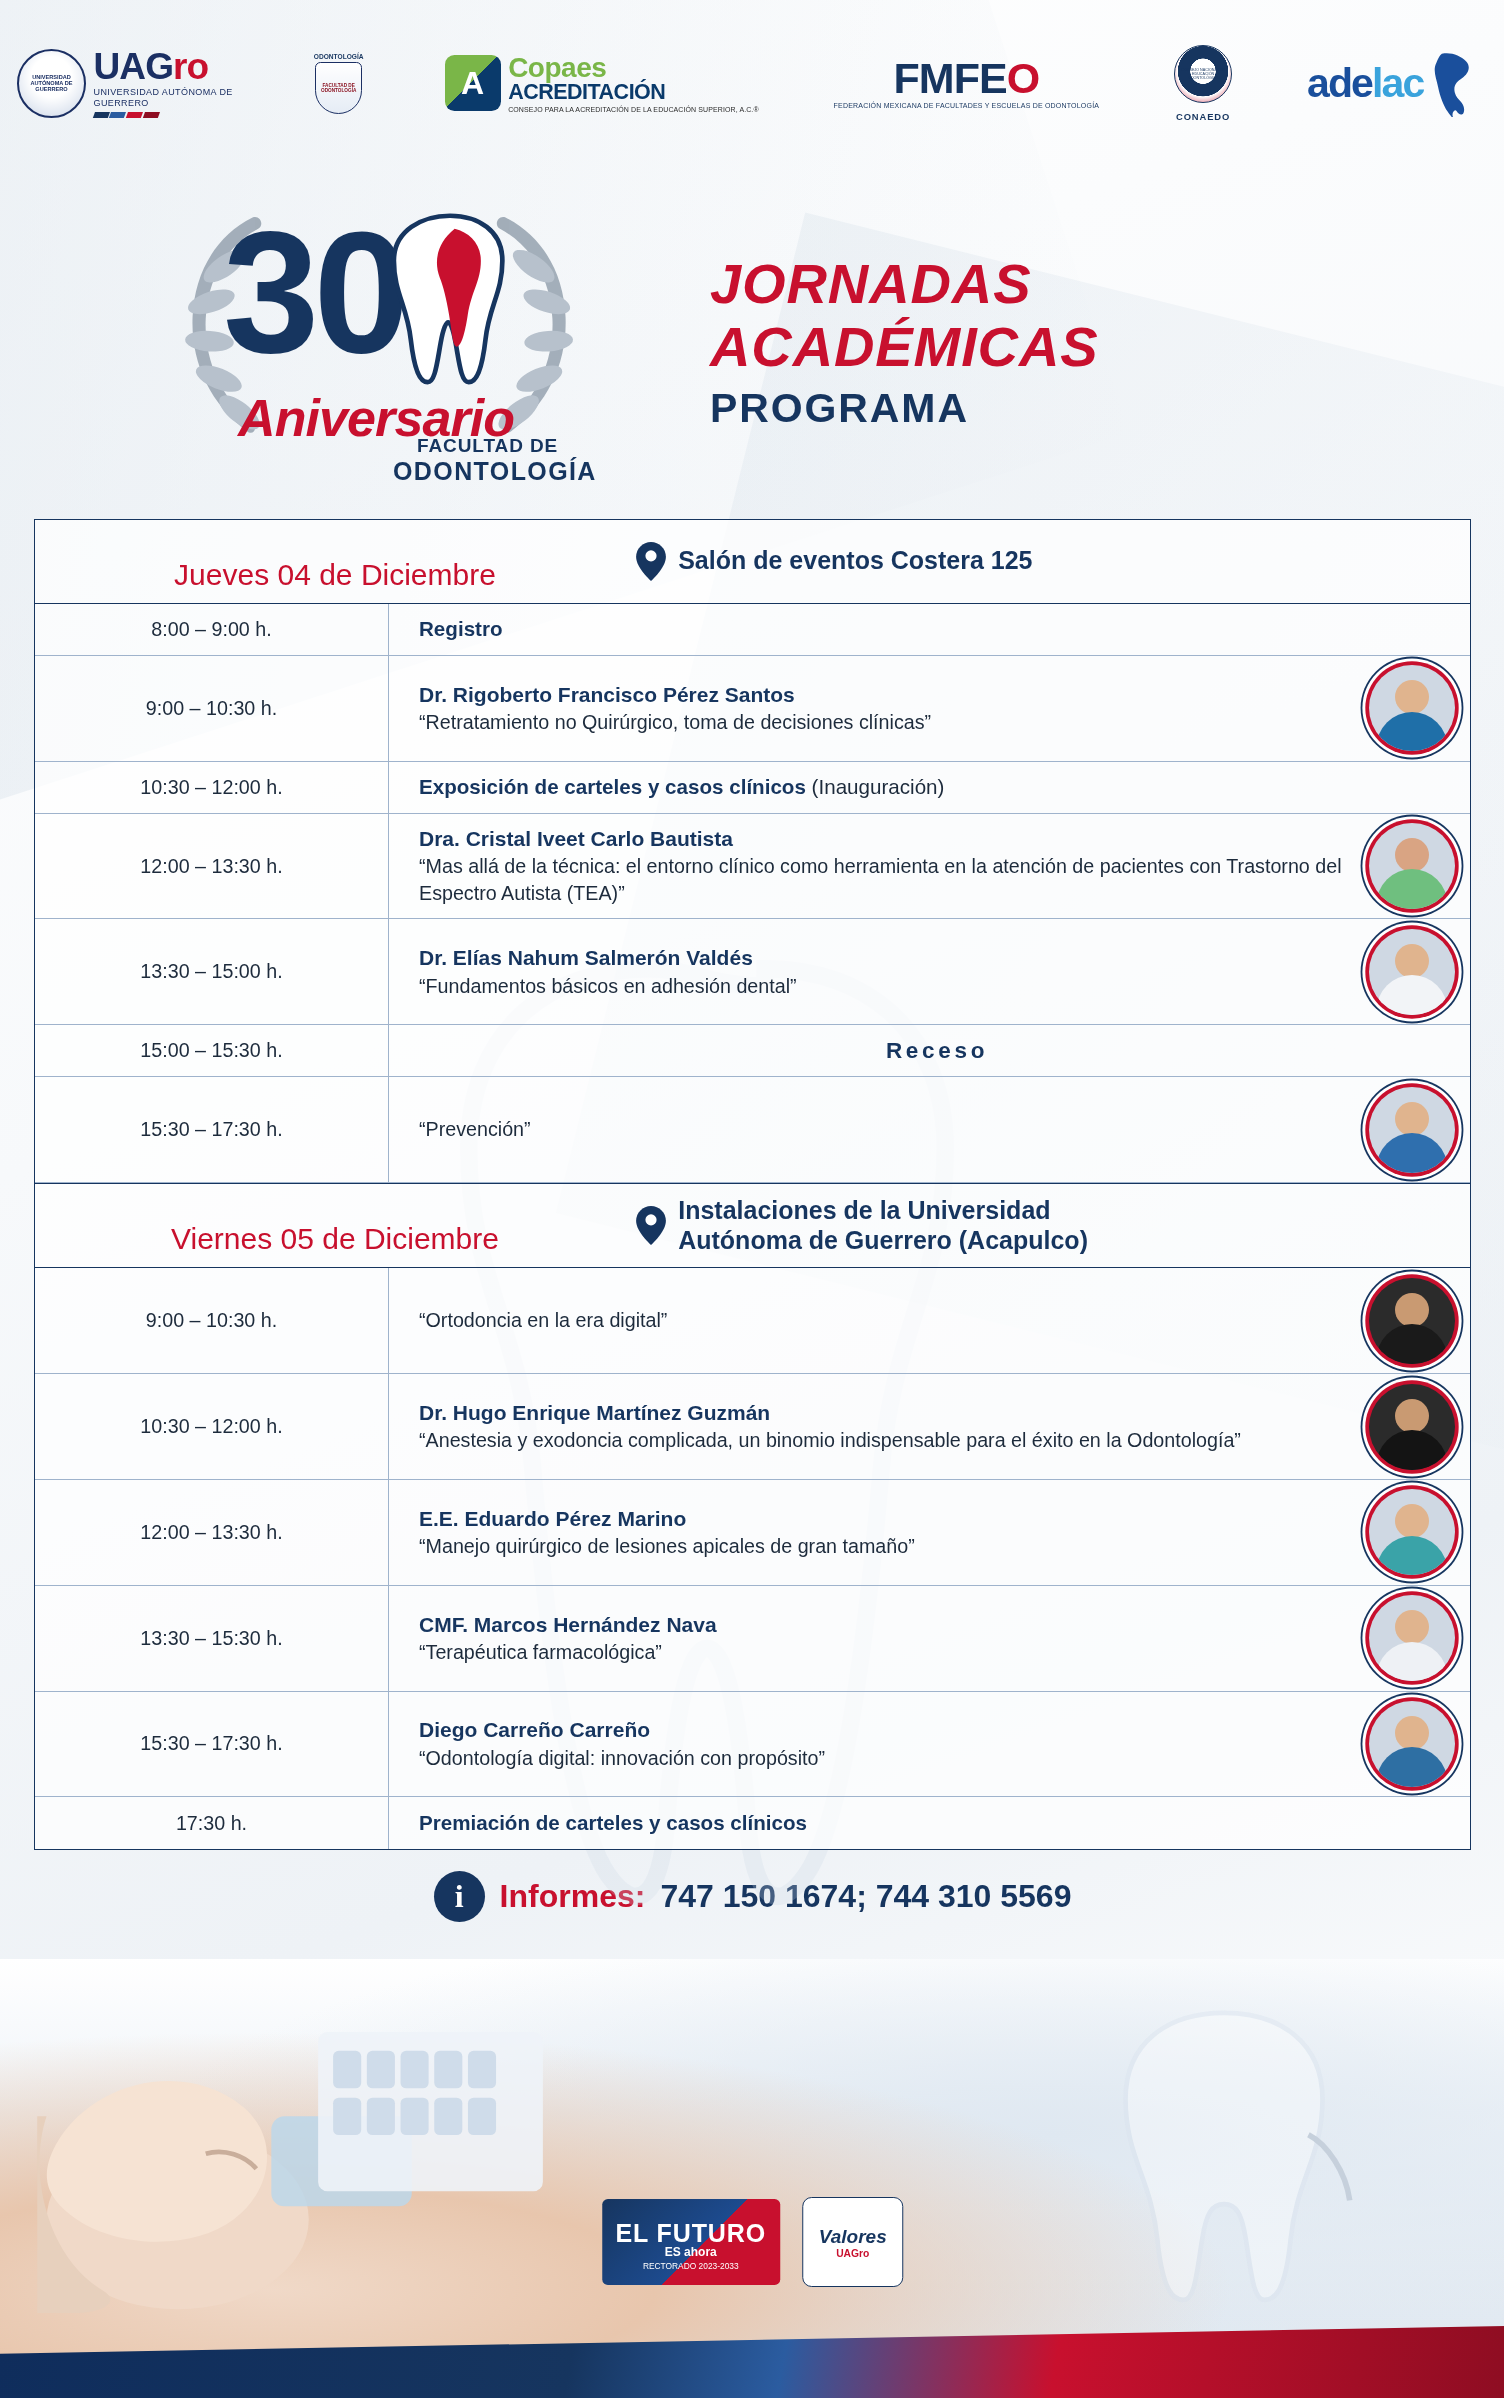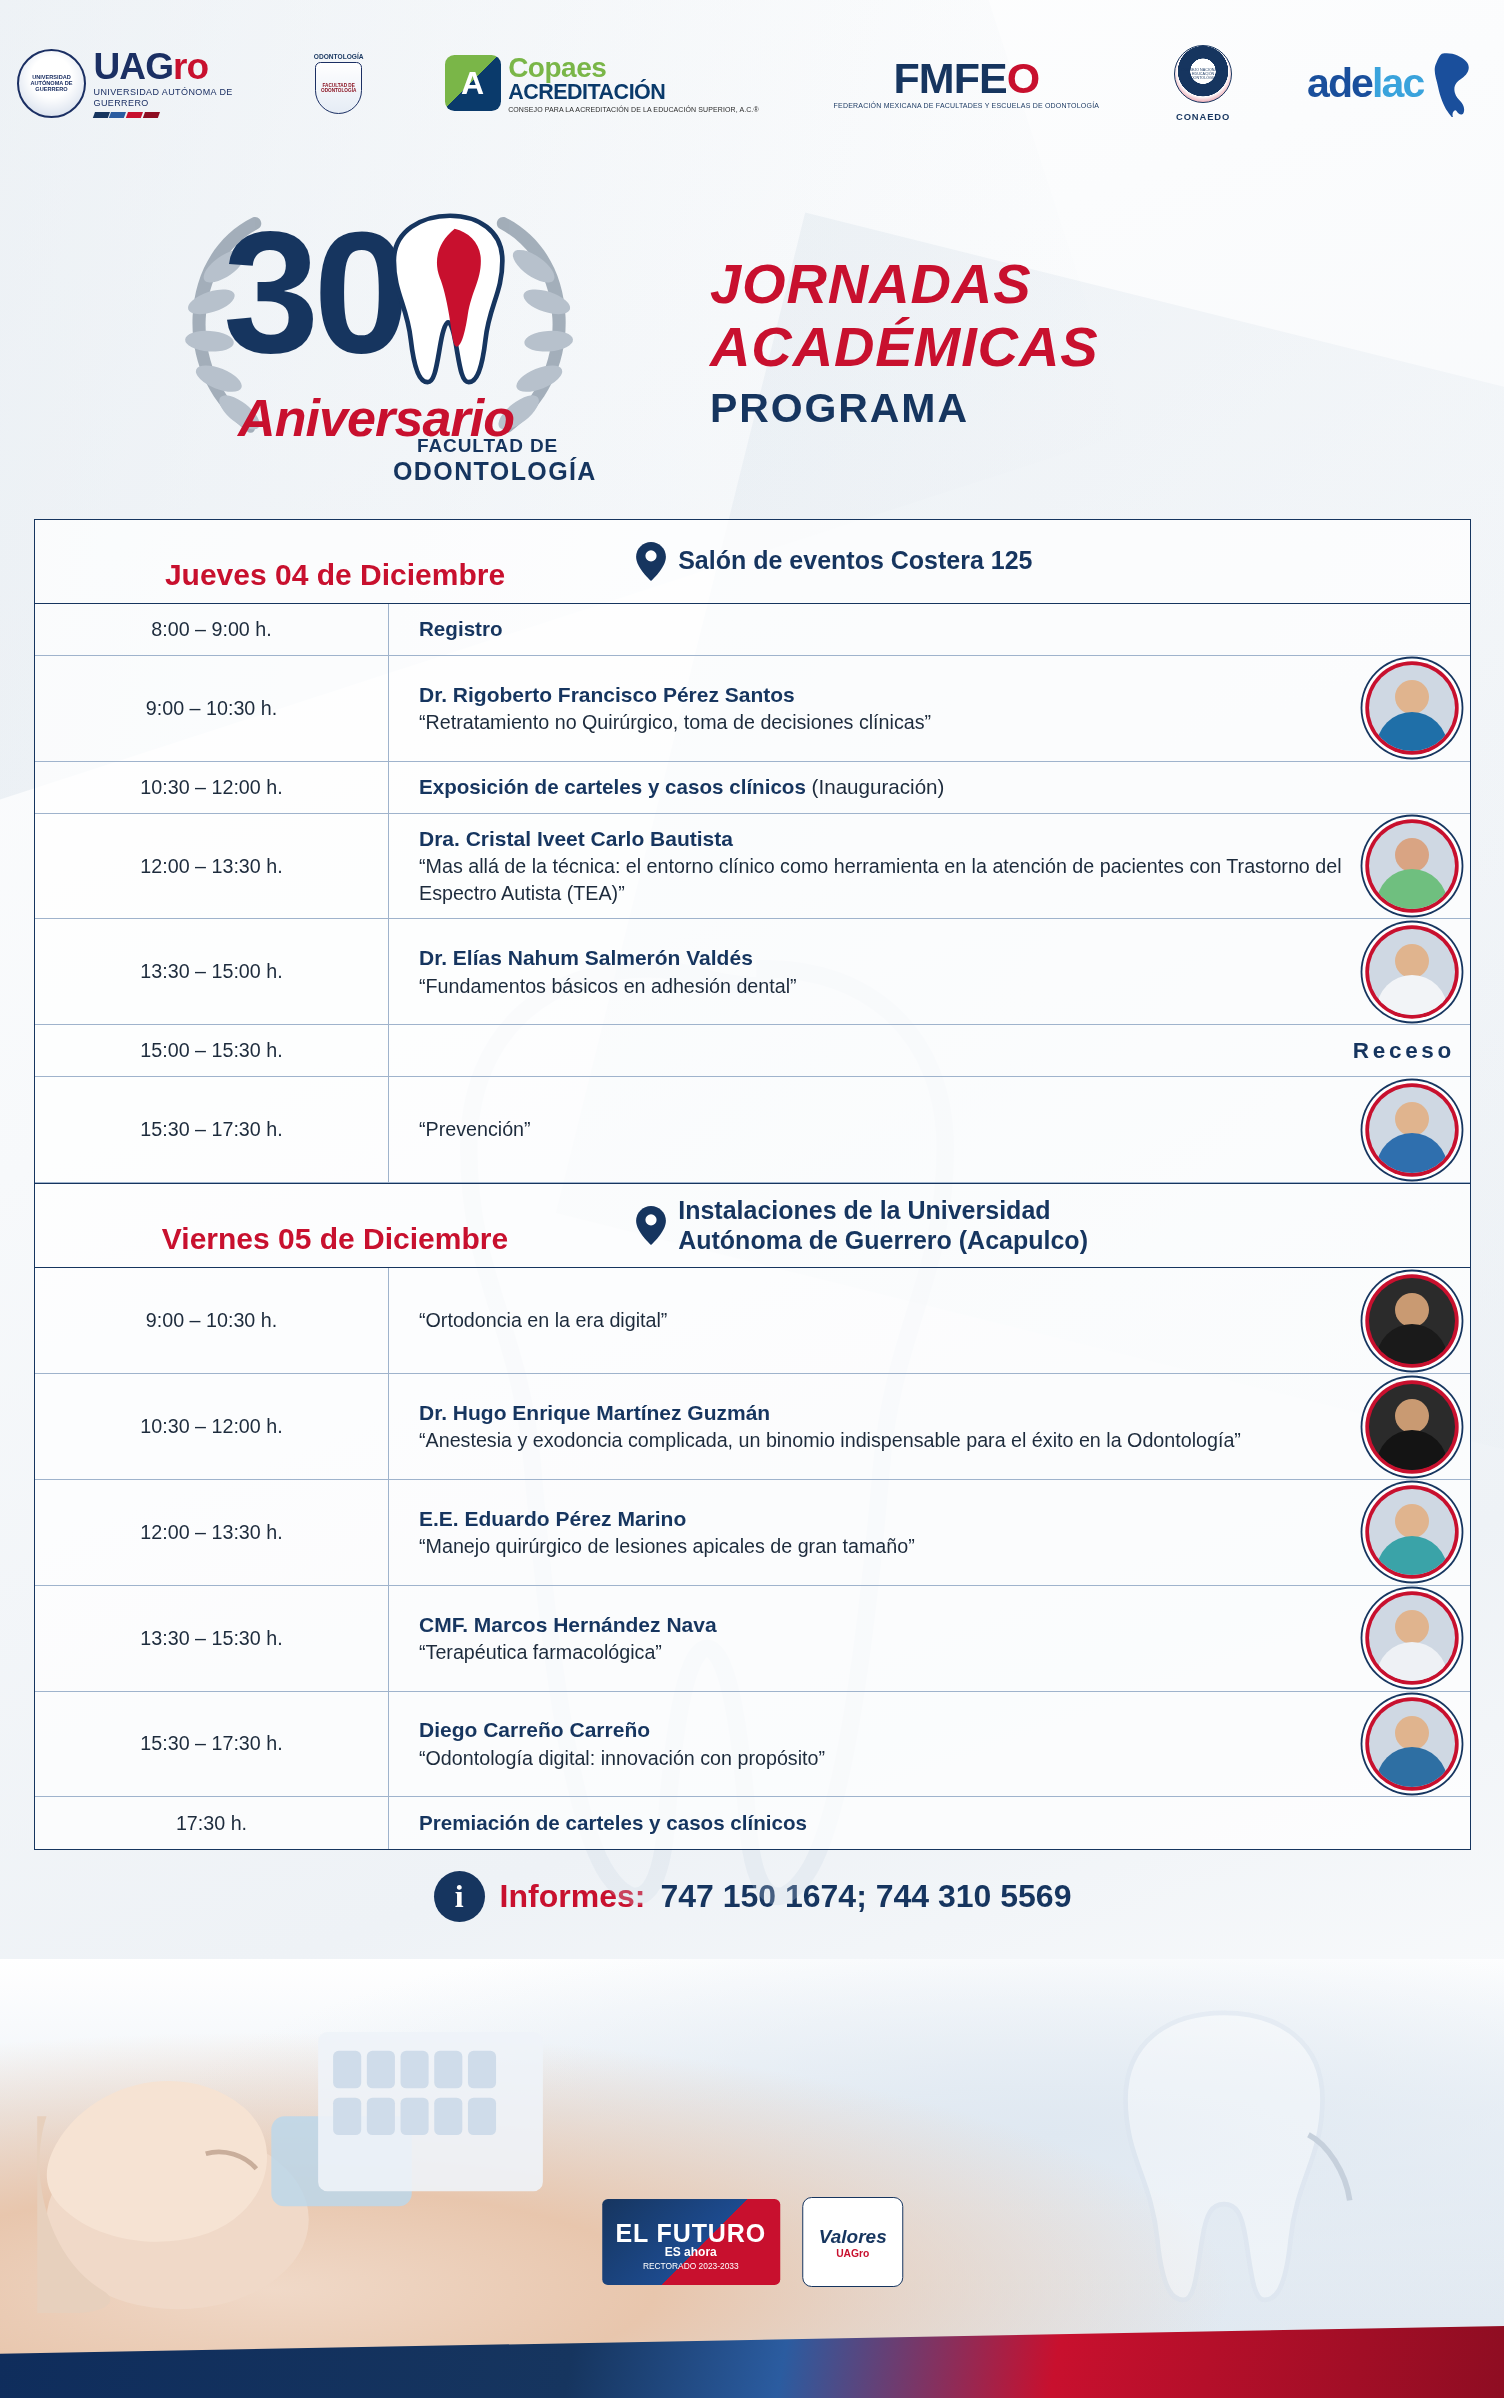--- a/index.html
+++ b/index.html
@@ -157,21 +157,21 @@
   }
   .day-head {
     display:flex; align-items:center; justify-content: flex-start;
     border-bottom: 1.9px solid #16355f;
     padding: 11.2px 0 11.2px 0;
     min-height: 69px;
   }
   .day-head .dayname {
     width: 600px;
     text-align:center;
-    font-size: 30px; font-weight: bold; color:#c8102e;margin-top:27px;
+    font-size: 30px; font-weight: normal; color:#c8102e;margin-top:27px;
   }
   .day-head .venue {
     display:flex; align-items:center; gap: 11.2px;
   }
   .pin {
     width: 32px; height: 41px; flex: 0 0 auto;
   }
   .day-head .venue-text {
     font-size: 25px; font-weight: bold; color:#16355f; line-height: 1.18;
   }
@@ -187,21 +187,21 @@
   .row .content {
     flex: 1 1 auto;
     display:flex; align-items:center; justify-content: space-between;
     padding: 9.4px 15px 9.4px 30px;
   }
   .row .texts { flex: 1 1 auto; }
   .row .speaker { font-size: 21px; font-weight: bold; color:#16355f; line-height:1.35;}
   .row .talk { font-size: 19.7px; color:#1d2b3c; line-height:1.36; }
   .row .plain { font-size: 20.6px; font-weight: bold; color:#16355f; }
   .row .plain .note { font-weight: normal; color:#1d2b3c; }
-  .row.center .content { justify-content:flex-end; }
+  .row.center .content { justify-content:center; }
   .row .receso { font-size: 22.5px; font-weight: bold; color:#16355f; letter-spacing: 3.7px;}
 
   .avatar {
     width: 86px; height: 86px; border-radius: 50%;
     flex: 0 0 auto; margin-left: 15px;
     position: relative;
     background: #cfd8e3;
     overflow: hidden;
     box-shadow: 0 0 0 3.7px #c8102e, 0 0 0 6.6px #ffffff, 0 0 0 8.4px #16355f;
   }

